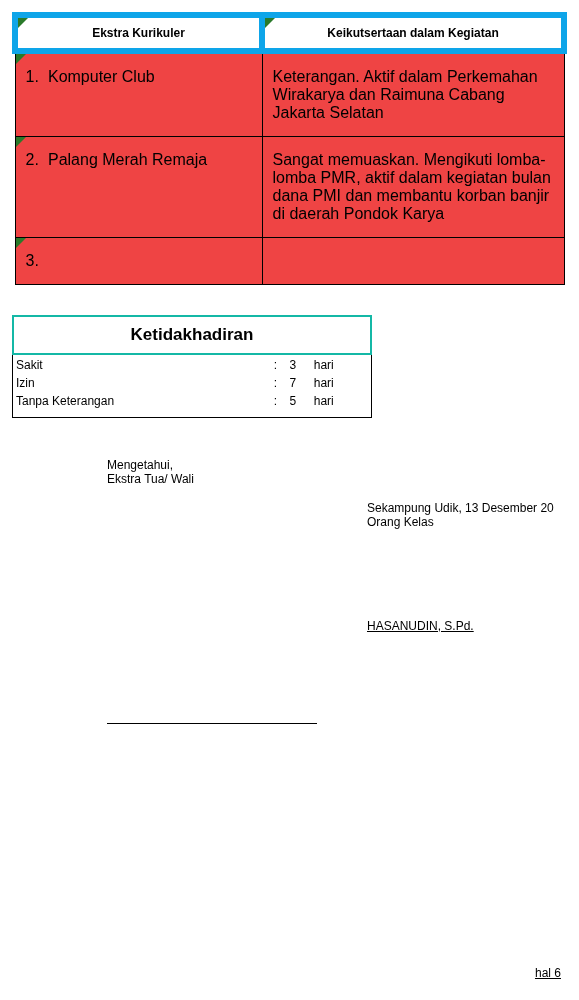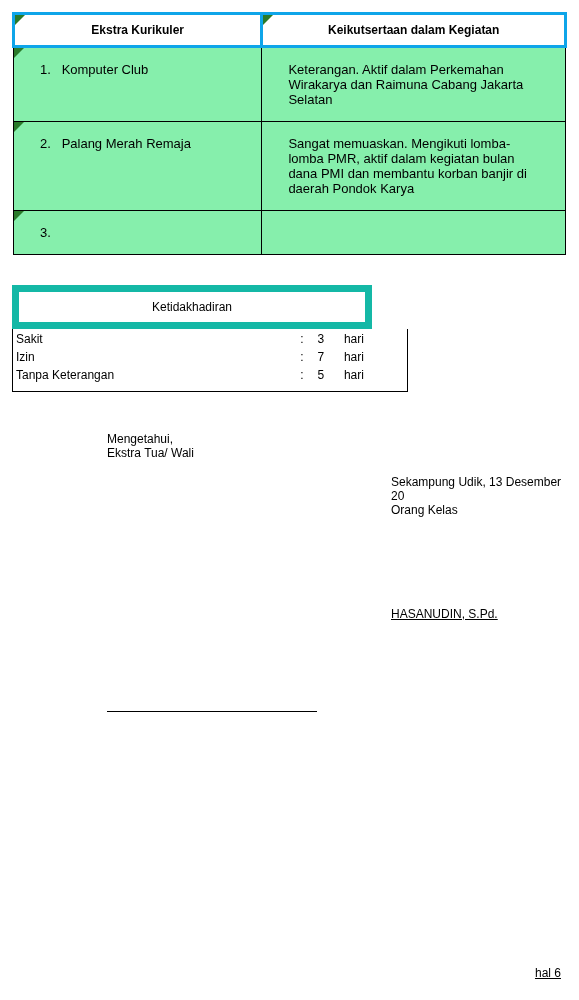--- a/index.html
+++ b/index.html
@@ -10,35 +10,35 @@
     color: #000;
     width: 579px;
     box-sizing: border-box;
     background: #fff;
   }
   table.extracurricular {
     border-collapse: collapse;
     width: 100%;
   }
   table.extracurricular th {
-    border: 3px solid #0ea5e9;
+    border: 6px solid #0ea5e9;
     padding: 8px 10px;
     font-weight: bold;
     font-size: 12px;
     text-align: center;
     position: relative;
     background: #fff;
   }
   table.extracurricular td {
     border: 1px solid #000;
-    padding: 14px 26px;
+    padding: 14px 10px;
     vertical-align: top;
-    font-size: 13px;
+    font-size: 16px;
     position: relative;
-    background: #86efac;
+    background: #ef4444;
   }
   .corner::before {
     content: "";
     position: absolute;
     top: 0;
     left: 0;
     width: 0;
     height: 0;
     border-top: 10px solid #2a7a2a;
     border-right: 10px solid transparent;
@@ -47,34 +47,33 @@
   table.extracurricular col.c2 { width: 55%; }
 
   .row-num { display:inline-block; width:18px; }
 
   table.absence {
     border-collapse: collapse;
     margin-top: 30px;
     width: 360px;
   }
   table.absence th {
-    border: 7px solid #14b8a6;
+    border: 2px solid #14b8a6;
     padding: 8px 10px;
-    font-weight: normal;
+    font-weight: bold;
     text-align: center;
-    font-size: 12px;
+    font-size: 17px;
   }
   .abs-outer { border:1px solid #000; border-top:none; padding-bottom:6px;}
   .abs-outer table { width:100%; }
 
   .signatures {
     margin-top: 40px;
     display: flex;
     font-size: 12px;
-    gap: 24px;
   }
   .sig-left {
     margin-left: 95px;
     width: 260px;
   }
   .sig-right {
     flex: 1;
     margin-top: 43px;
   }
   .sig-line {
@@ -136,21 +135,21 @@
   </tbody>
 </table>
 
 <table class="absence">
   <thead>
     <tr>
       <th colspan="4">Ketidakhadiran</th>
     </tr>
   </thead>
 </table>
-<div class="abs-outer" style="width:396px;box-sizing:border-box;">
+<div class="abs-outer" style="width:360px;box-sizing:border-box;">
   <table>
     <tbody>
         <tr class="first-row">
       <td class="ab-label">Sakit</td>
       <td class="ab-colon">:</td>
       <td class="ab-val">3</td>
       <td class="ab-unit">hari</td>
     </tr>
     <tr>
       <td class="ab-label">Izin</td>

